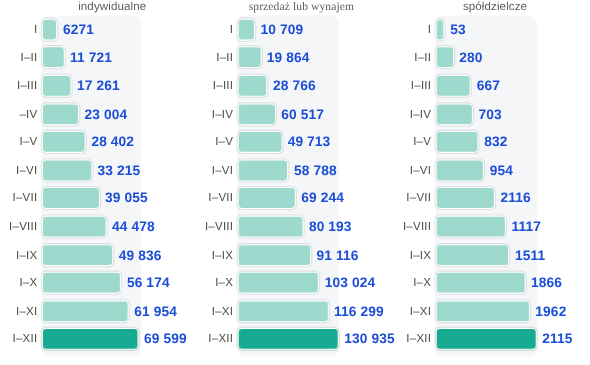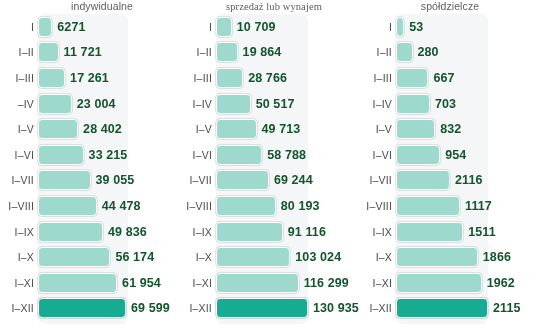--- a/index.html
+++ b/index.html
@@ -106,21 +106,21 @@
     flex: 0 0 auto;
   }
   .bar.highlight {
     background: #17ab92;
     border-color: #ffffff;
     box-shadow: 0 0 0 1px rgba(180,190,190,0.55);
   }
   .value {
     font-size: 12.5px;
     font-weight: bold;
-    color: #14532d;
+    color: #1d4ed8;
     white-space: nowrap;
     margin-left: 5px;
     letter-spacing: 0.1px;
   }
 </style>
 </head>
 <body>
 
 <div id="root">
 
@@ -237,21 +237,21 @@
           <div class="cat-label">I–III</div>
           <div class="bar-area">
             <div class="bar" style="width: 27.2px;"></div>
             <div class="value">28 766</div>
           </div>
         </div>
         <div class="row">
           <div class="cat-label">I–IV</div>
           <div class="bar-area">
             <div class="bar" style="width: 34.7px;"></div>
-            <div class="value">50 517</div>
+            <div class="value">60 517</div>
           </div>
         </div>
         <div class="row">
           <div class="cat-label">I–V</div>
           <div class="bar-area">
             <div class="bar" style="width: 40.5px;"></div>
             <div class="value">49 713</div>
           </div>
         </div>
         <div class="row">

